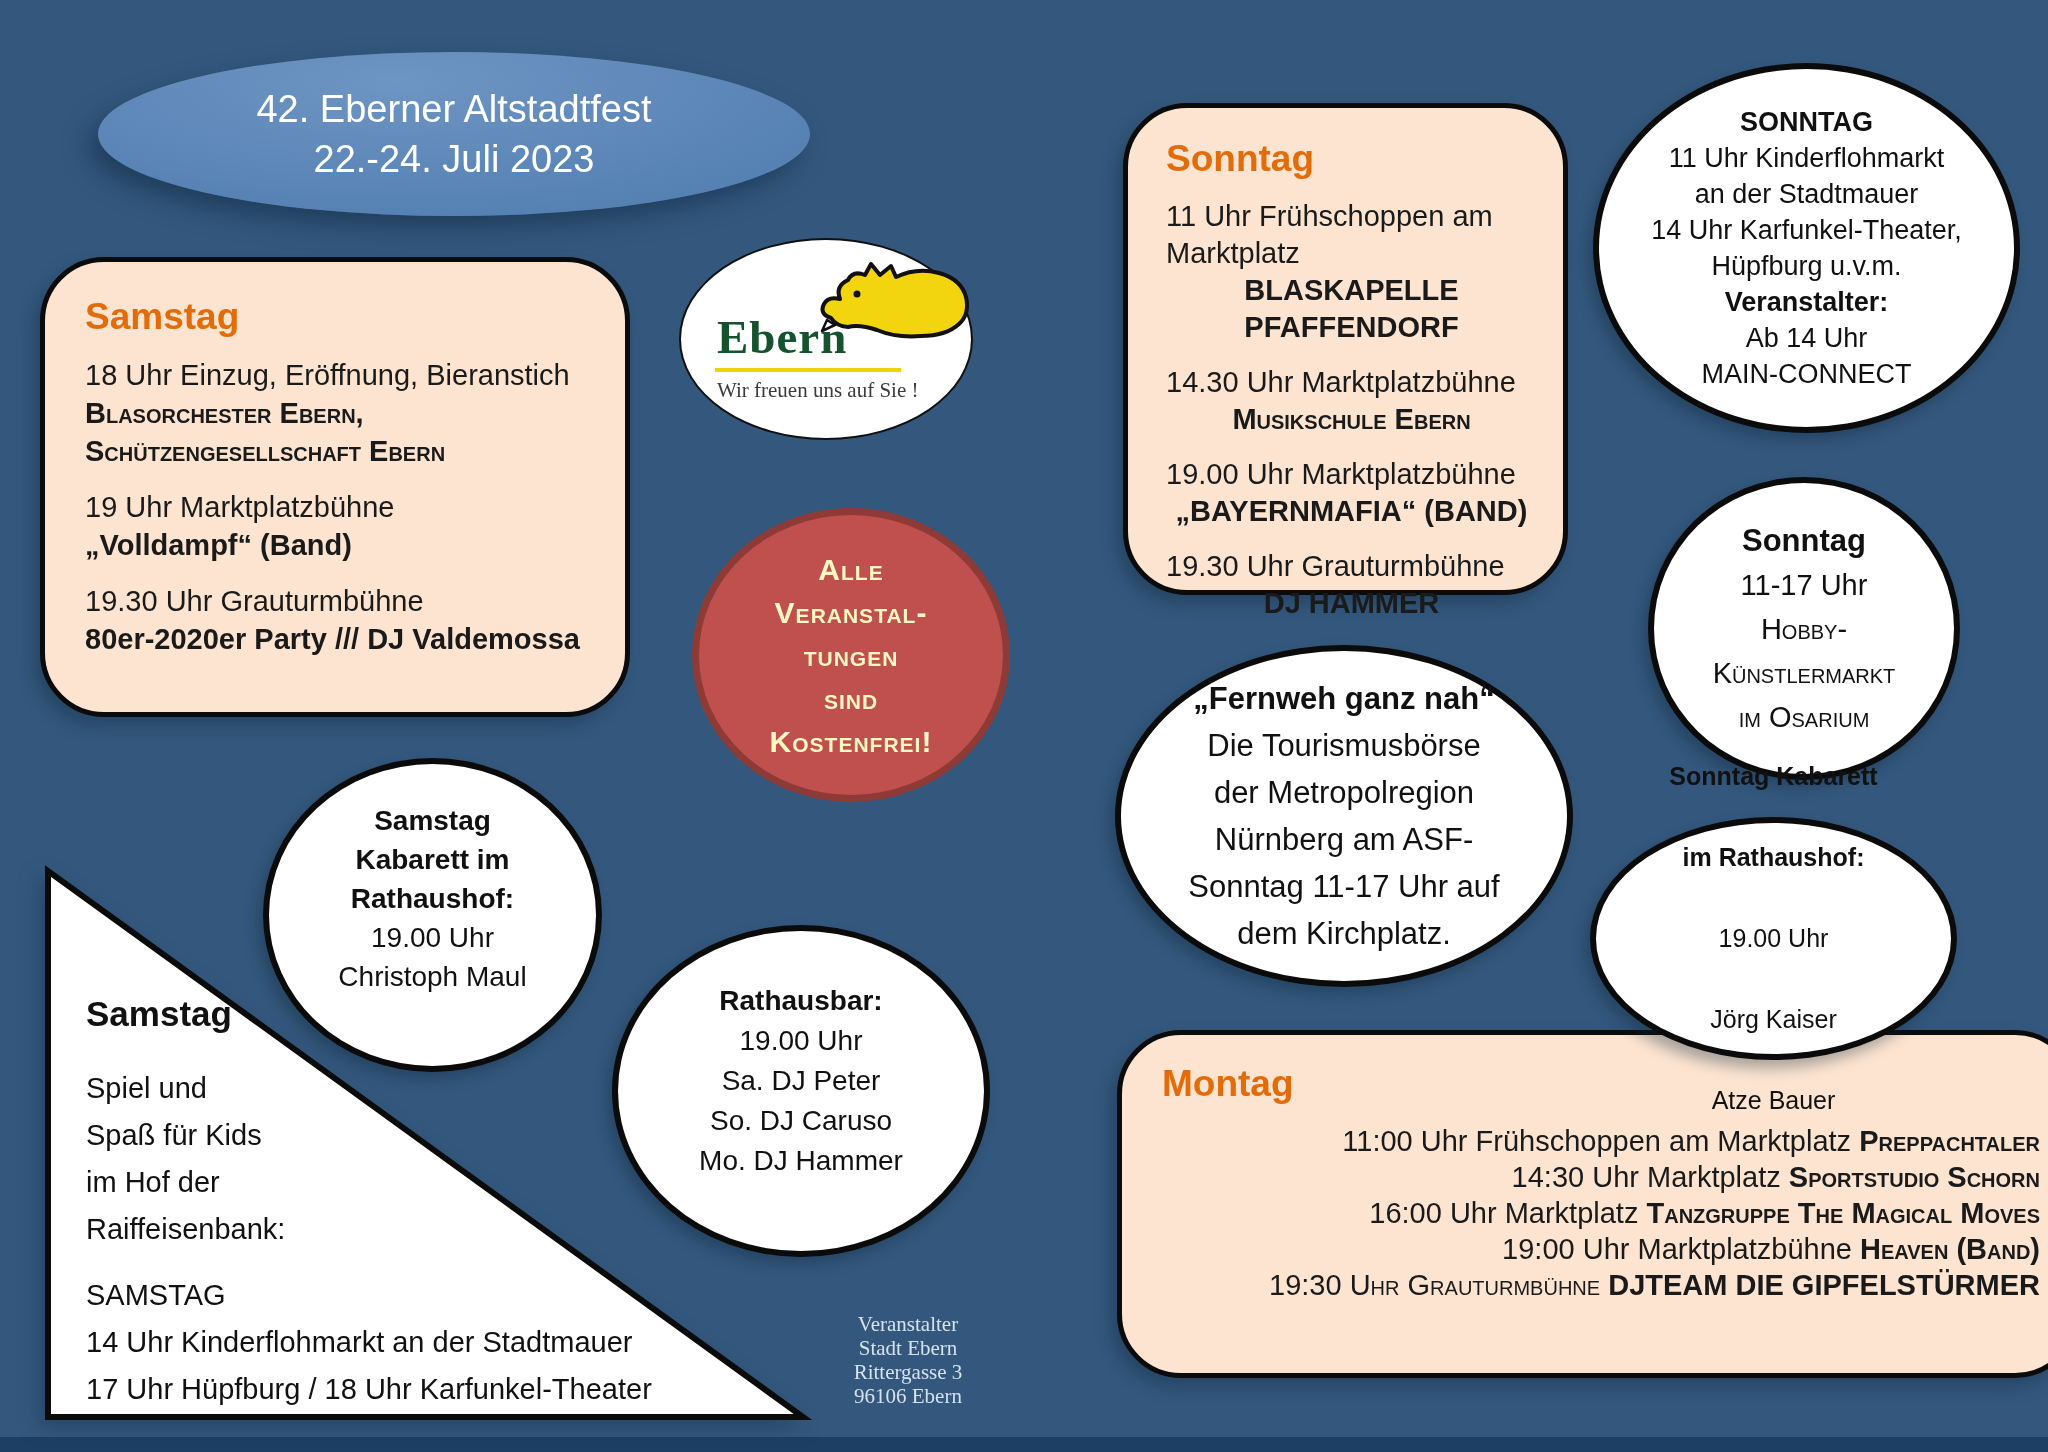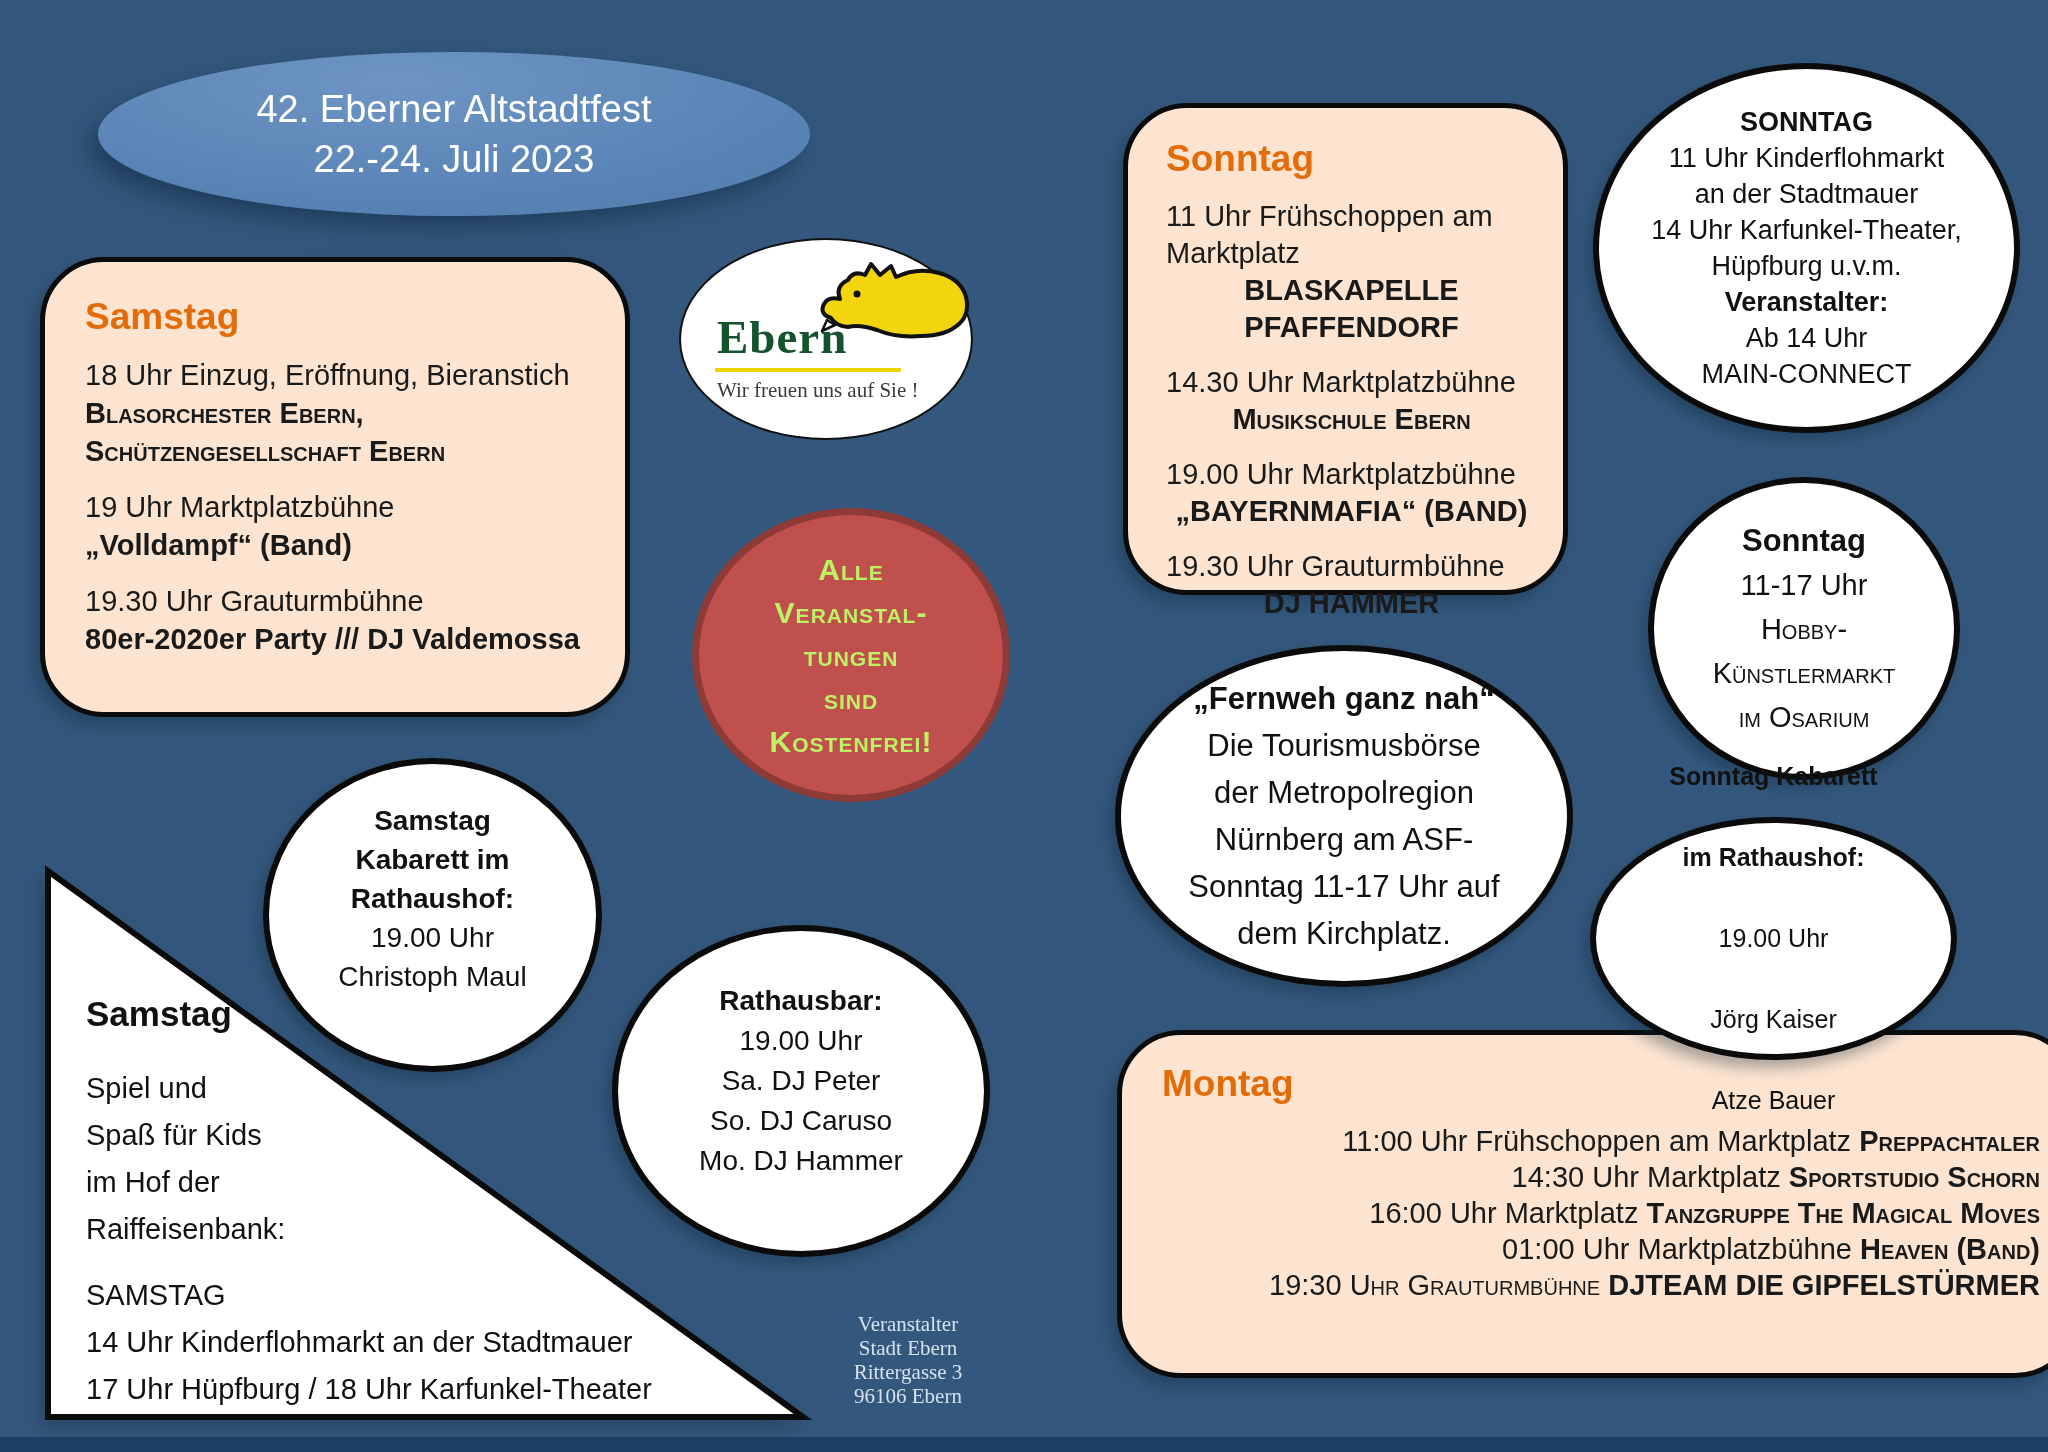--- a/index.html
+++ b/index.html
@@ -40,21 +40,21 @@
   #hobby-market-ellipse .t{font-size:31px;}
   #fernweh-ellipse{left:1115px;top:645px;width:458px;height:342px;font-size:31px;line-height:47px;border-width:6px;}
   #sonntag-kabarett-ellipse{left:1590px;top:817px;width:367px;height:243px;font-size:25px;line-height:33px;border-width:6px;z-index:3;gap:48px;}
   #samstag-kabarett-ellipse{left:263px;top:758px;width:339px;height:314px;font-size:28px;line-height:39px;padding-bottom:34px;border-width:6px;z-index:3;}
   #rathausbar-ellipse{left:612px;top:925px;width:378px;height:332px;font-size:28px;line-height:40px;padding-bottom:20px;border-width:6px;}
 
   
   #free-events-circle{left:692px;top:508px;width:318px;height:294px;border-radius:50%;
     background:#C0504D;border:7px solid #8E3A37;
     display:flex;flex-direction:column;justify-content:center;text-align:center;
-    color:#bef264;font-size:30px;line-height:43px;font-weight:bold;font-variant:small-caps;letter-spacing:1px;}
+    color:#fef9c3;font-size:30px;line-height:43px;font-weight:bold;font-variant:small-caps;letter-spacing:1px;}
 
   
   #ebern-logo{left:679px;top:238px;width:294px;height:202px;border-radius:50%;background:#fff;
     border:2px solid #111;}
   #ebern-logo .name{position:absolute;left:36px;top:70px;font-family:Liberation Serif, serif;
     font-weight:bold;font-size:47px;color:#14532d;letter-spacing:1px;}
   #ebern-logo .uline{position:absolute;left:34px;top:128px;width:186px;height:4px;background:#EFD400;}
   #ebern-logo .tag{position:absolute;left:36px;top:138px;font-family:"Liberation Serif",serif;
     font-size:21px;color:#3b3b3b;white-space:nowrap;}
   #boar-icon{position:absolute;right:-4px;top:18px;width:160px;height:110px;}
@@ -190,21 +190,21 @@
     <div>Sa. DJ Peter</div>
     <div>So. DJ Caruso</div>
     <div>Mo. DJ Hammer</div>
   </div>
 
   <div id="montag-box" class="abs box">
     <div class="box-title">Montag</div>
     <div class="mrow gap"><span>11:00 Uhr Frühschoppen am Marktplatz </span><span class="scb">Preppachtaler</span></div>
     <div class="mrow"><span>14:30 Uhr Marktplatz </span><span class="scb">Sportstudio Schorn</span></div>
     <div class="mrow"><span>16:00 Uhr Marktplatz </span><span class="scb">Tanzgruppe The Magical Moves</span></div>
-    <div class="mrow"><span>01:00 Uhr Marktplatzbühne </span><span class="scb">Heaven (Band)</span></div>
+    <div class="mrow"><span>19:00 Uhr Marktplatzbühne </span><span class="scb">Heaven (Band)</span></div>
     <div class="mrow"><span class="sc">19:30 Uhr Grauturmbühne </span><span class="b"> DJTEAM DIE GIPFELSTÜRMER</span></div>
   </div>
 
   <div id="organizer-info" class="abs">
     <div>Veranstalter</div>
     <div>Stadt Ebern</div>
     <div>Rittergasse 3</div>
     <div>96106 Ebern</div>
   </div>
 

